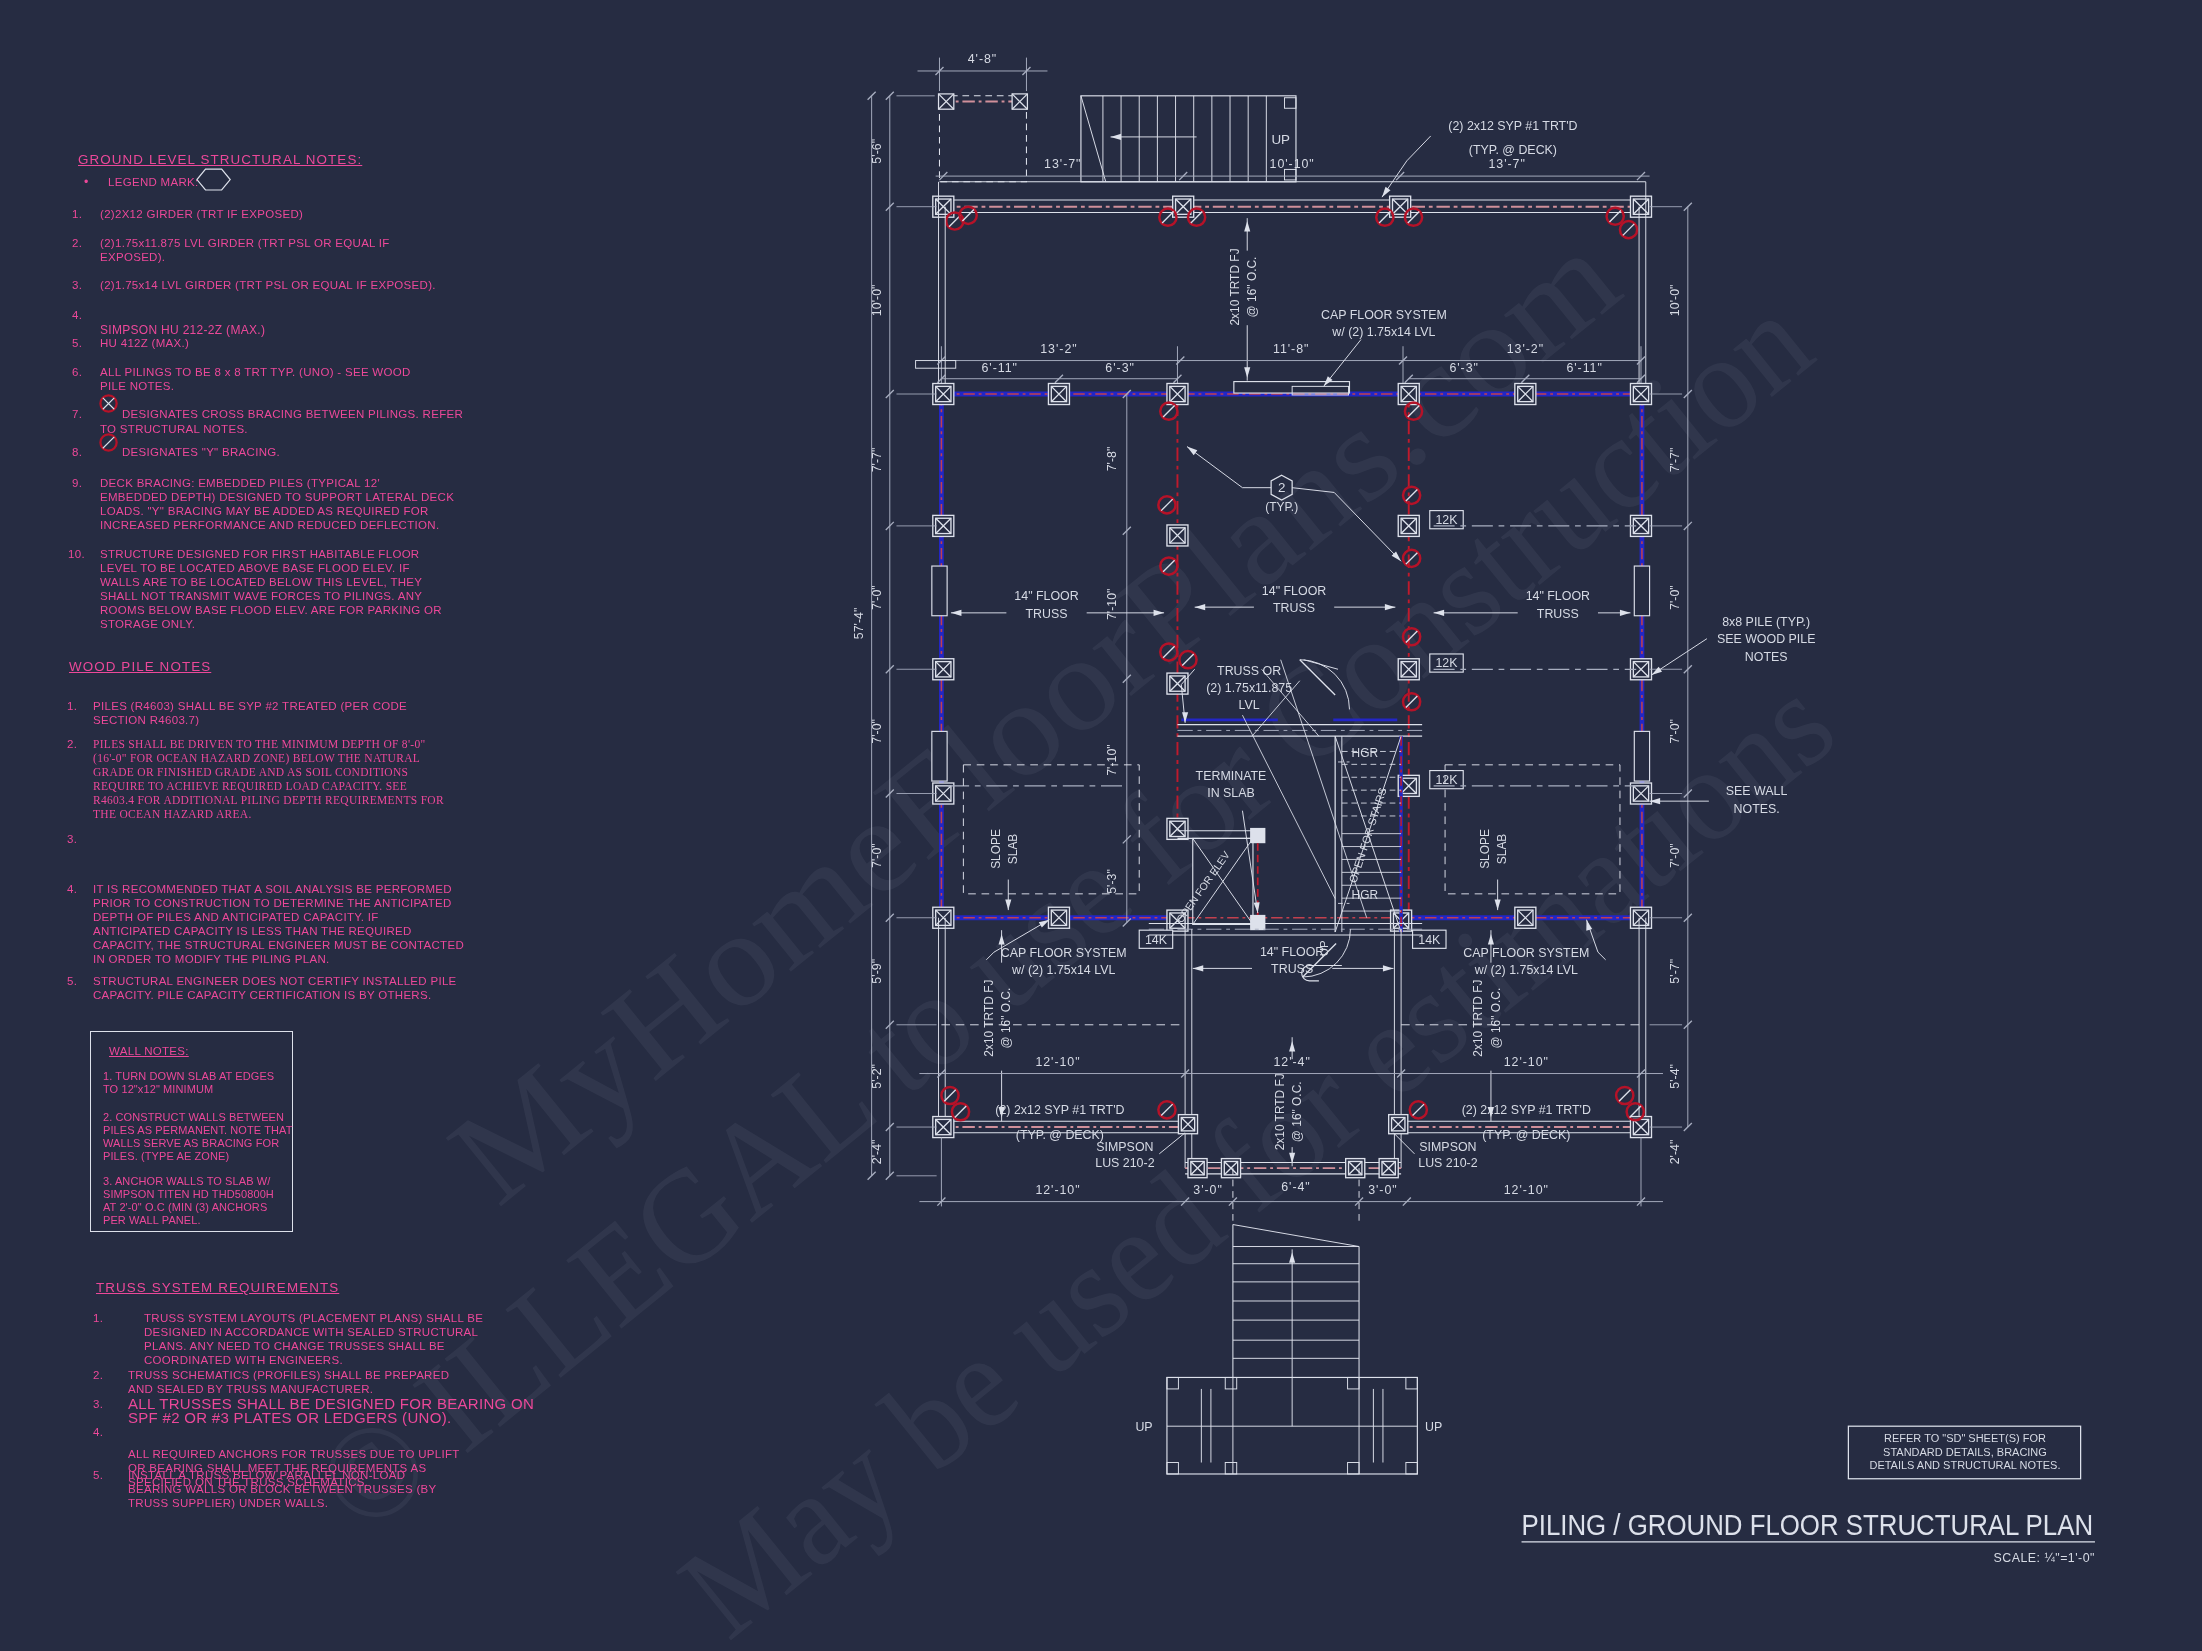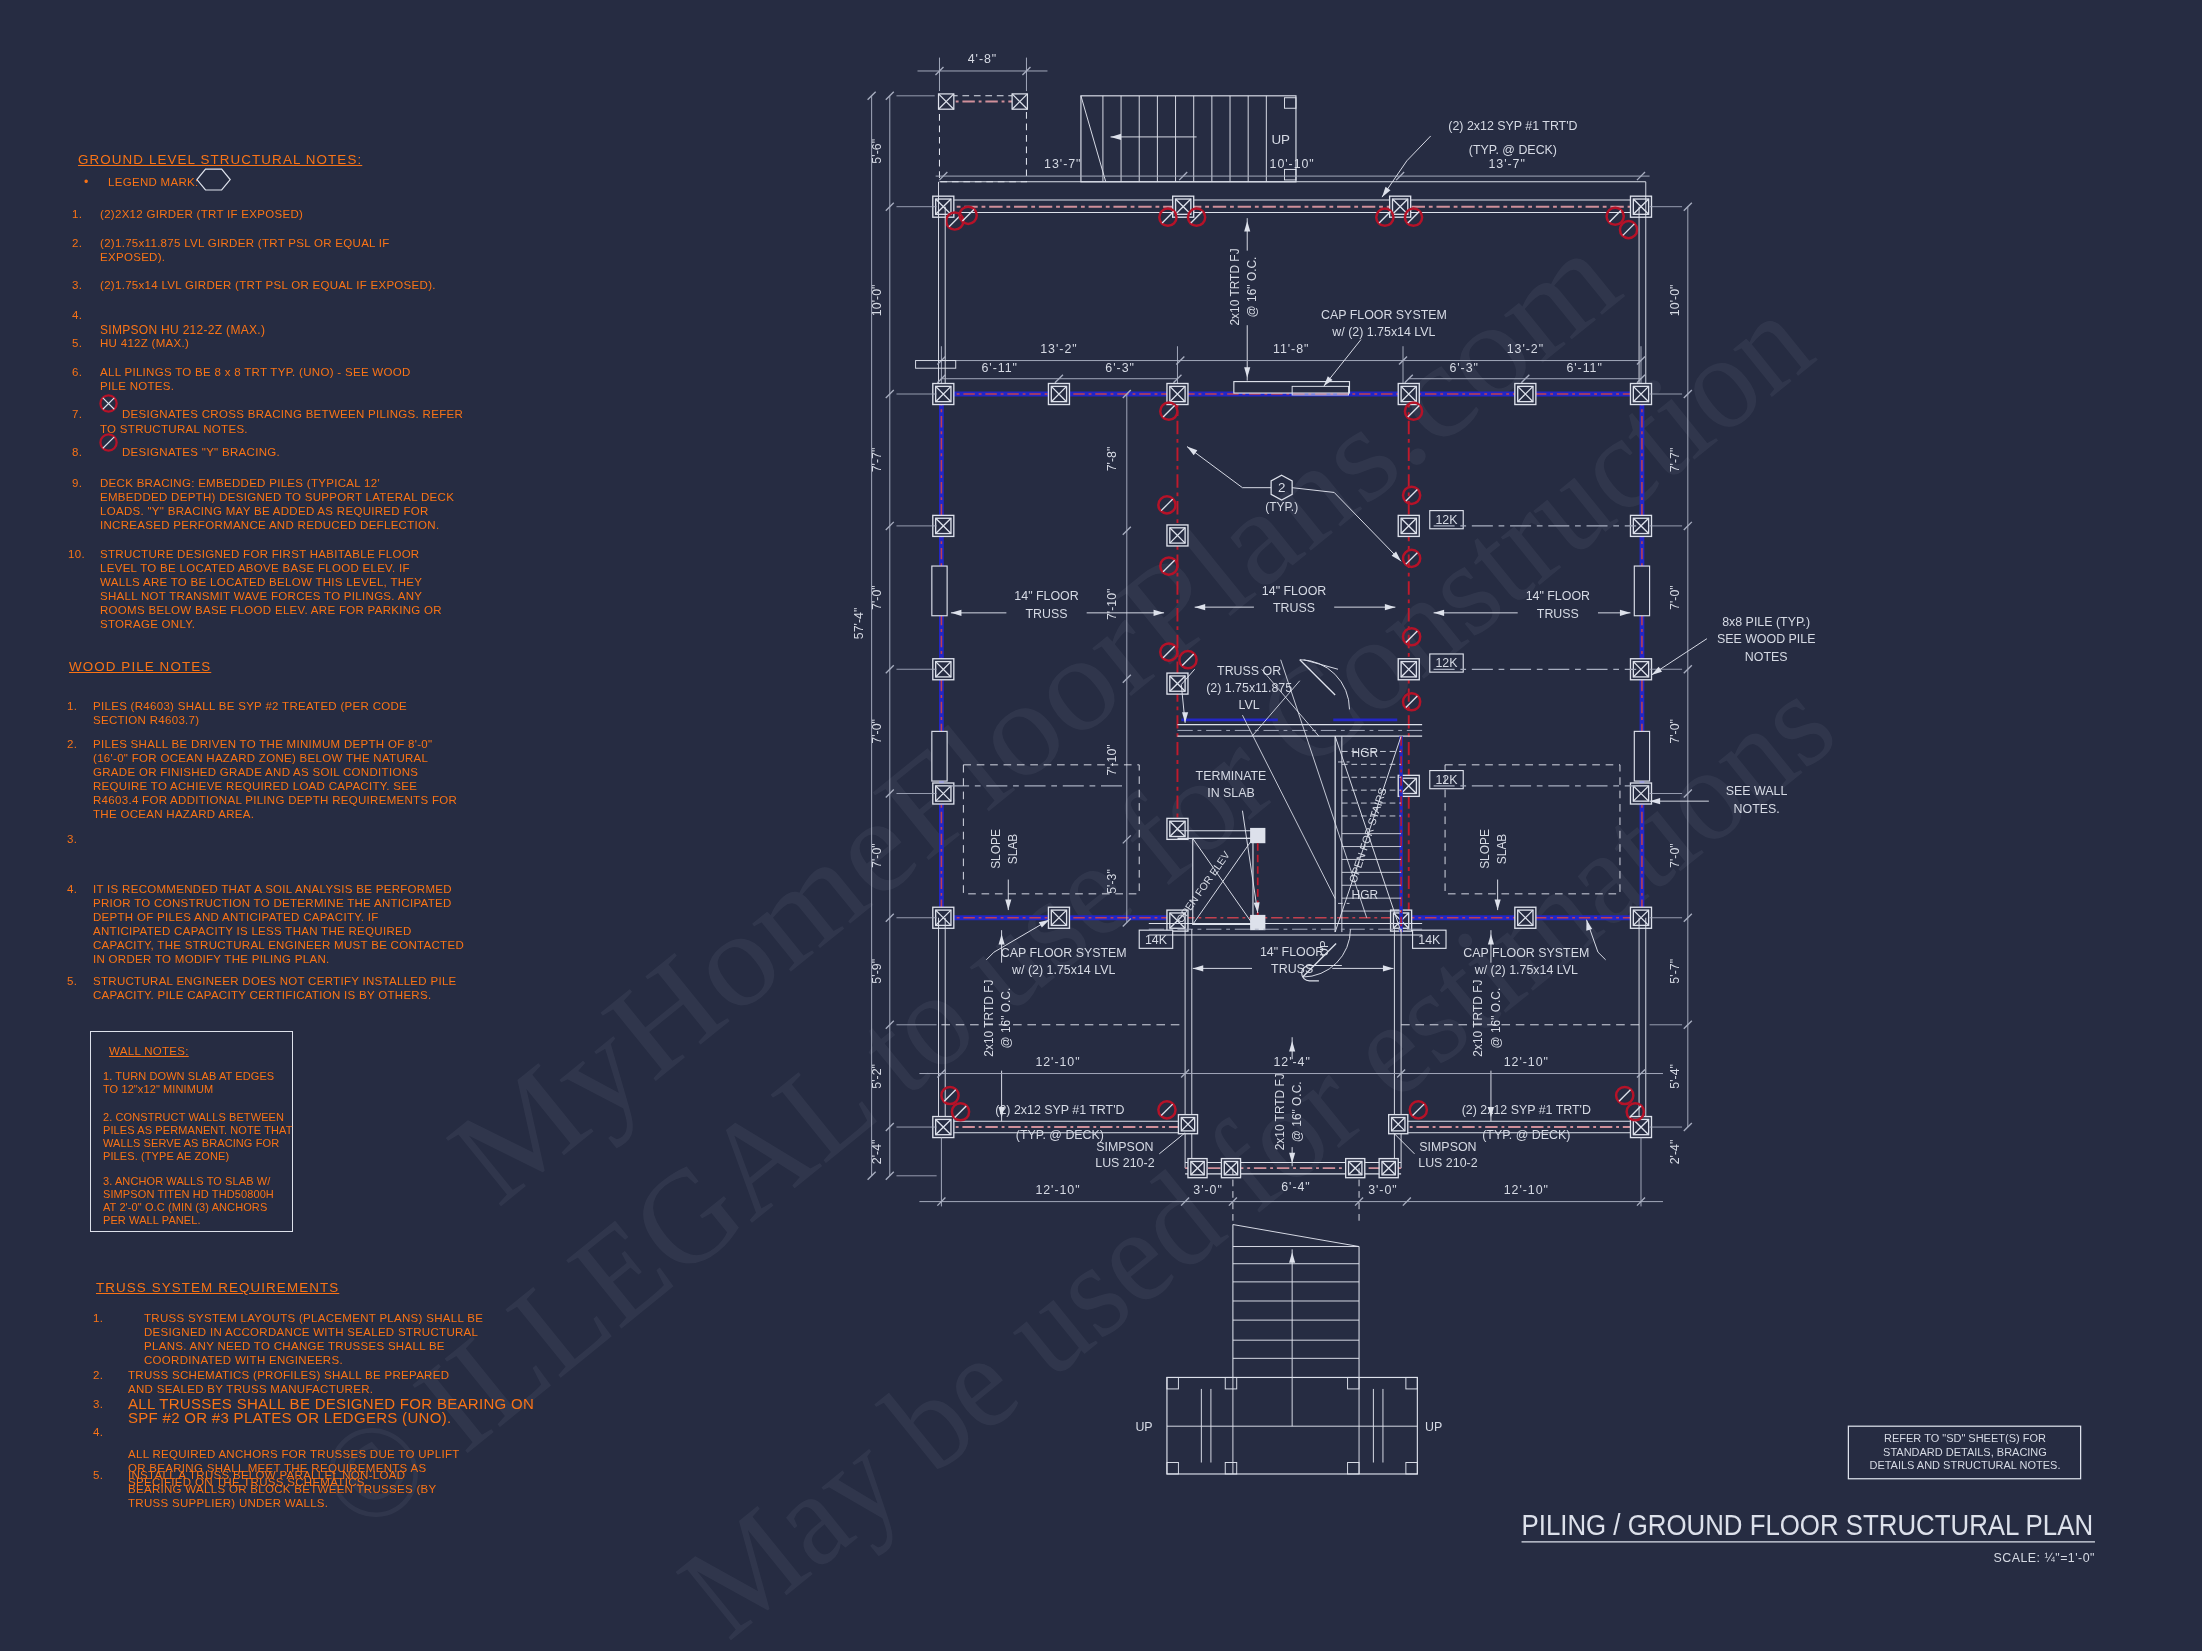--- a/index.html
+++ b/index.html
@@ -1,16 +1,16 @@
 <!DOCTYPE html>
 <html><head><meta charset="utf-8">
 <style>
 html,body{margin:0;padding:0;background:#262c42;}
 #page{position:relative;width:2202px;height:1652px;background:#262c42;overflow:hidden;font-family:"Liberation Sans",sans-serif;}
-.n{position:absolute;color:#f97316;font-size:11.5px;letter-spacing:0.3px;line-height:14px;white-space:nowrap;}
+.n{position:absolute;color:#ec4899;font-size:11.5px;letter-spacing:0.3px;line-height:14px;white-space:nowrap;}
 .hd{font-size:13.4px;letter-spacing:1.1px;text-decoration:underline;}
 </style></head>
 <body>
 <div id="page">
 <svg width="2202" height="1652" viewBox="0 0 2304 1728" style="position:absolute;left:0;top:0">
 <g fill="#b7bed2" opacity="0.07" font-family="Liberation Serif, serif">
 <text x="1087" y="795" font-size="140" text-anchor="middle" transform="rotate(-39 1087 756)" textLength="1520" lengthAdjust="spacingAndGlyphs">MyHomeFloorPlans.com</text>
 <text x="1118" y="1000" font-size="140" text-anchor="middle" transform="rotate(-39 1118 962)" textLength="1960" lengthAdjust="spacingAndGlyphs">© ILLEGAL to use for Construction</text>
 <text x="1320" y="1255" font-size="140" text-anchor="middle" transform="rotate(-39 1320 1216)" textLength="1500" lengthAdjust="spacingAndGlyphs">May be used for estimations</text>
 </g>
@@ -744,21 +744,21 @@
     </svg>
 <div class="n" style="left:122px;top:445px;font-size:11.5px;line-height:14px;letter-spacing:0.3px;">DESIGNATES "Y" BRACING.</div>
 <div class="n" style="left:72px;top:476px;font-size:11.5px;">9.</div>
 <div class="n" style="left:100px;top:476px;font-size:11.5px;line-height:14px;letter-spacing:0.3px;">DECK BRACING: EMBEDDED PILES (TYPICAL 12'<br>EMBEDDED DEPTH) DESIGNED TO SUPPORT LATERAL DECK<br>LOADS. "Y" BRACING MAY BE ADDED AS REQUIRED FOR<br>INCREASED PERFORMANCE AND REDUCED DEFLECTION.</div>
 <div class="n" style="left:68px;top:547px;font-size:11.5px;">10.</div>
 <div class="n" style="left:100px;top:547px;font-size:11.5px;line-height:14px;letter-spacing:0.3px;">STRUCTURE DESIGNED FOR FIRST HABITABLE FLOOR<br>LEVEL TO BE LOCATED ABOVE BASE FLOOD ELEV. IF<br>WALLS ARE TO BE LOCATED BELOW THIS LEVEL, THEY<br>SHALL NOT TRANSMIT WAVE FORCES TO  PILINGS.  ANY<br>ROOMS BELOW BASE FLOOD ELEV. ARE FOR PARKING OR<br>STORAGE ONLY.</div>
 <div class="n hd" style="left:69px;top:660px;">WOOD PILE NOTES</div>
 <div class="n" style="left:67px;top:699px;font-size:11.5px;">1.</div>
 <div class="n" style="left:93px;top:699px;font-size:11.5px;line-height:14px;letter-spacing:0.3px;">PILES (R4603) SHALL BE SYP #2 TREATED (PER CODE<br>SECTION R4603.7)</div>
 <div class="n" style="left:67px;top:737px;font-size:11.5px;">2.</div>
-<div class="n" style="left:93px;top:737px;font-size:11.5px;line-height:14px;letter-spacing:0.3px;">PILES SHALL BE DRIVEN TO THE MINIMUM DEPTH OF 8'-0"<br>(16'-0" FOR OCEAN HAZARD ZONE) BELOW THE NATURAL<br>GRADE OR FINISHED GRADE AND AS SOIL CONDITIONS<br>REQUIRE TO ACHIEVE REQUIRED LOAD CAPACITY. SEE<br>R4603.4 FOR ADDITIONAL PILING DEPTH REQUIREMENTS FOR<br>THE OCEAN HAZARD AREA.</div>
+<div class="n" style="left:93px;top:737px;font-size:11.5px;line-height:14px;letter-spacing:0.3px;font-family:Liberation Serif, serif;">PILES SHALL BE DRIVEN TO THE MINIMUM DEPTH OF 8'-0"<br>(16'-0" FOR OCEAN HAZARD ZONE) BELOW THE NATURAL<br>GRADE OR FINISHED GRADE AND AS SOIL CONDITIONS<br>REQUIRE TO ACHIEVE REQUIRED LOAD CAPACITY. SEE<br>R4603.4 FOR ADDITIONAL PILING DEPTH REQUIREMENTS FOR<br>THE OCEAN HAZARD AREA.</div>
 <div class="n" style="left:67px;top:832px;font-size:11.5px;">3.</div>
 <div class="n" style="left:67px;top:882px;font-size:11.5px;">4.</div>
 <div class="n" style="left:93px;top:882px;font-size:11.5px;line-height:14px;letter-spacing:0.3px;">IT IS RECOMMENDED THAT A SOIL ANALYSIS BE PERFORMED<br>PRIOR TO CONSTRUCTION TO DETERMINE THE ANTICIPATED<br>DEPTH OF PILES AND ANTICIPATED CAPACITY. IF<br>ANTICIPATED CAPACITY IS LESS THAN THE REQUIRED<br>CAPACITY, THE STRUCTURAL ENGINEER MUST BE CONTACTED<br>IN ORDER TO MODIFY THE PILING PLAN.</div>
 <div class="n" style="left:67px;top:974px;font-size:11.5px;">5.</div>
 <div class="n" style="left:93px;top:974px;font-size:11.5px;line-height:14px;letter-spacing:0.3px;">STRUCTURAL ENGINEER DOES NOT CERTIFY INSTALLED PILE<br>CAPACITY. PILE CAPACITY CERTIFICATION IS BY OTHERS.</div>
 <div style="position:absolute;left:90px;top:1031px;width:201px;height:199px;border:1px solid #dde1eb;"></div>
 <div class="n" style="left:103px;top:1044px;text-decoration:underline;margin-left:6px;">WALL NOTES:</div>
 <div class="n" style="left:103px;top:1070px;font-size:11px;line-height:13px;letter-spacing:0.1px;">1. TURN DOWN SLAB AT EDGES<br>TO 12"x12" MINIMUM</div>
 <div class="n" style="left:103px;top:1111px;font-size:11px;line-height:13px;letter-spacing:0.1px;">2. CONSTRUCT WALLS BETWEEN<br>PILES AS PERMANENT. NOTE THAT<br>WALLS SERVE AS BRACING FOR<br>PILES. (TYPE AE ZONE)</div>
 <div class="n" style="left:103px;top:1175px;font-size:11px;line-height:13px;letter-spacing:0.1px;">3. ANCHOR WALLS TO SLAB W/<br>SIMPSON TITEN HD THD50800H<br>AT 2'-0" O.C (MIN (3) ANCHORS<br>PER WALL PANEL.</div>

